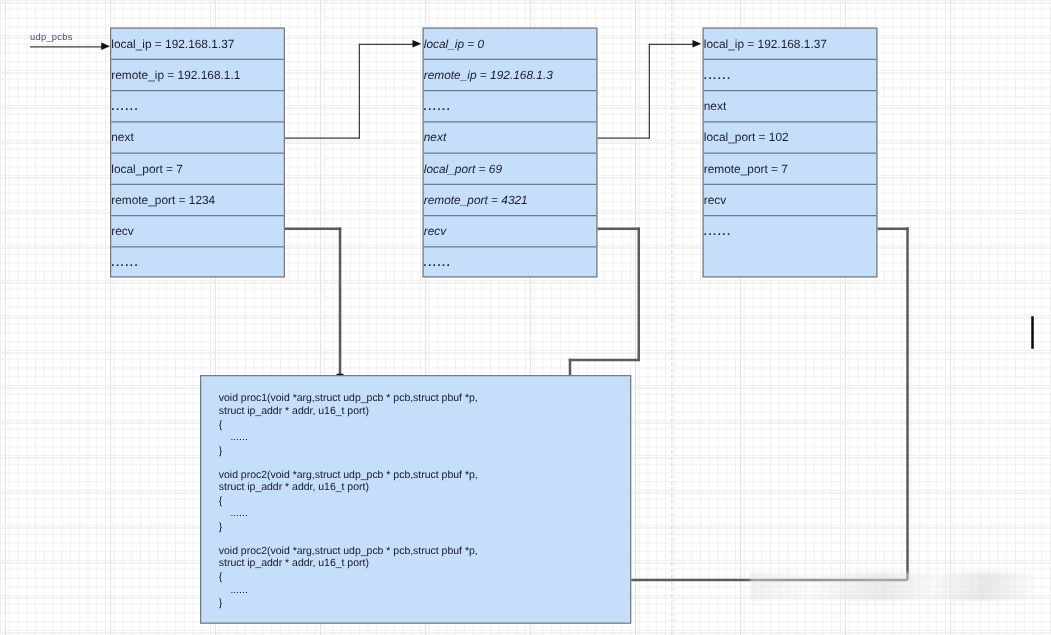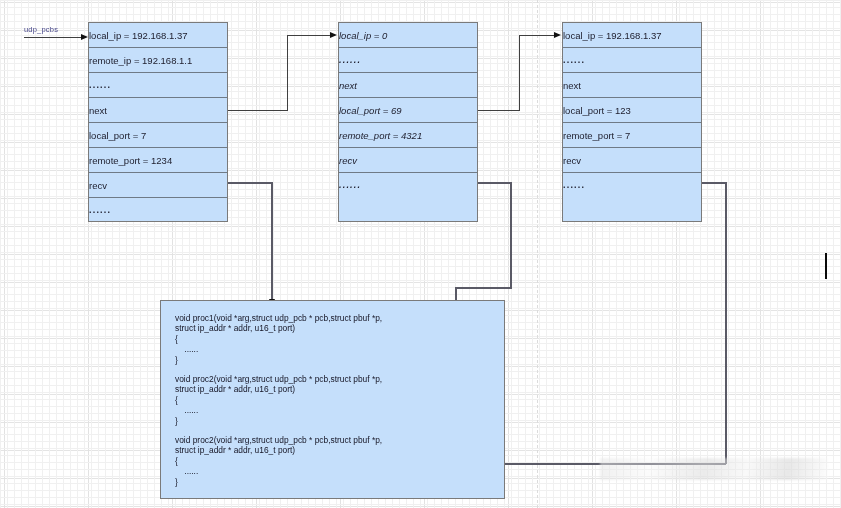--- a/index.html
+++ b/index.html
@@ -162,33 +162,34 @@
     <div class="pcb-row dots">......</div>
     <div class="pcb-row">next</div>
     <div class="pcb-row">local_port = 7</div>
     <div class="pcb-row">remote_port = 1234</div>
     <div class="pcb-row">recv</div>
     <div class="pcb-row dots">......</div>
   </div>
 
   <div class="pcb-block" id="pcb2" style="left:338px; top:22px; width:140px; height:200px;font-style:italic;">
     <div class="pcb-row">local_ip = 0</div>
+    <div class="pcb-row">remote_ip = 192.168.1.3</div>
     <div class="pcb-row dots">......</div>
     <div class="pcb-row">next</div>
     <div class="pcb-row">local_port = 69</div>
     <div class="pcb-row">remote_port = 4321</div>
     <div class="pcb-row">recv</div>
     <div class="pcb-row dots">......</div>
   </div>
 
   <div class="pcb-block" id="pcb3" style="left:562px; top:22px; width:140px; height:200px;">
     <div class="pcb-row">local_ip = 192.168.1.37</div>
     <div class="pcb-row dots">......</div>
     <div class="pcb-row">next</div>
-    <div class="pcb-row">local_port = 123</div>
+    <div class="pcb-row">local_port = 102</div>
     <div class="pcb-row">remote_port = 7</div>
     <div class="pcb-row">recv</div>
     <div class="pcb-row dots">......</div>
   </div>
 
   <div class="seg h" style="left:228px; top:110px; width:60px;"></div>
   <div class="seg v" style="left:287px; top:35px; height:76px;"></div>
   <div class="seg h" style="left:287px; top:35px; width:44px;"></div>
   <div class="arrow-r" style="left:330px; top:31.5px;"></div>
 

